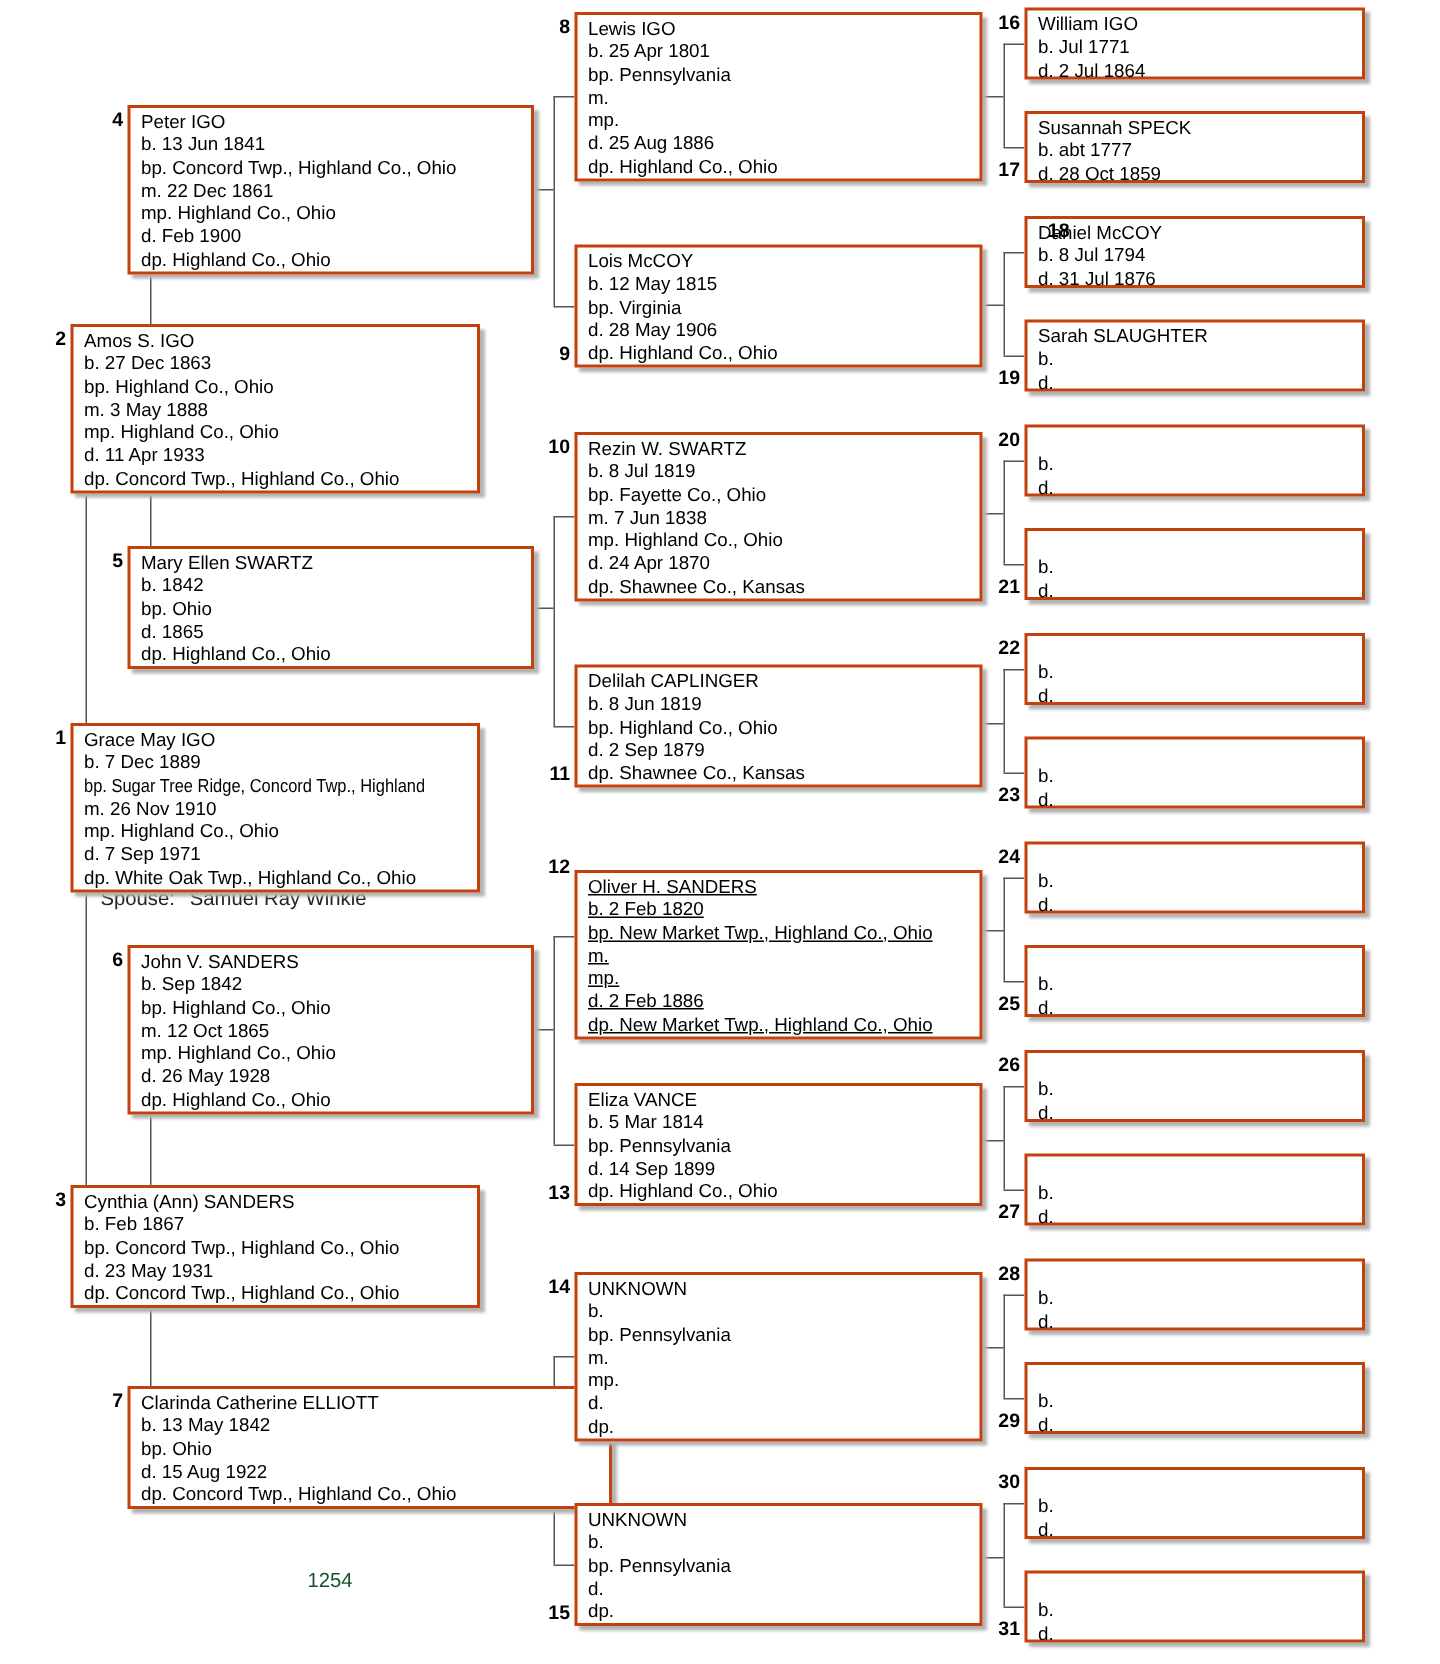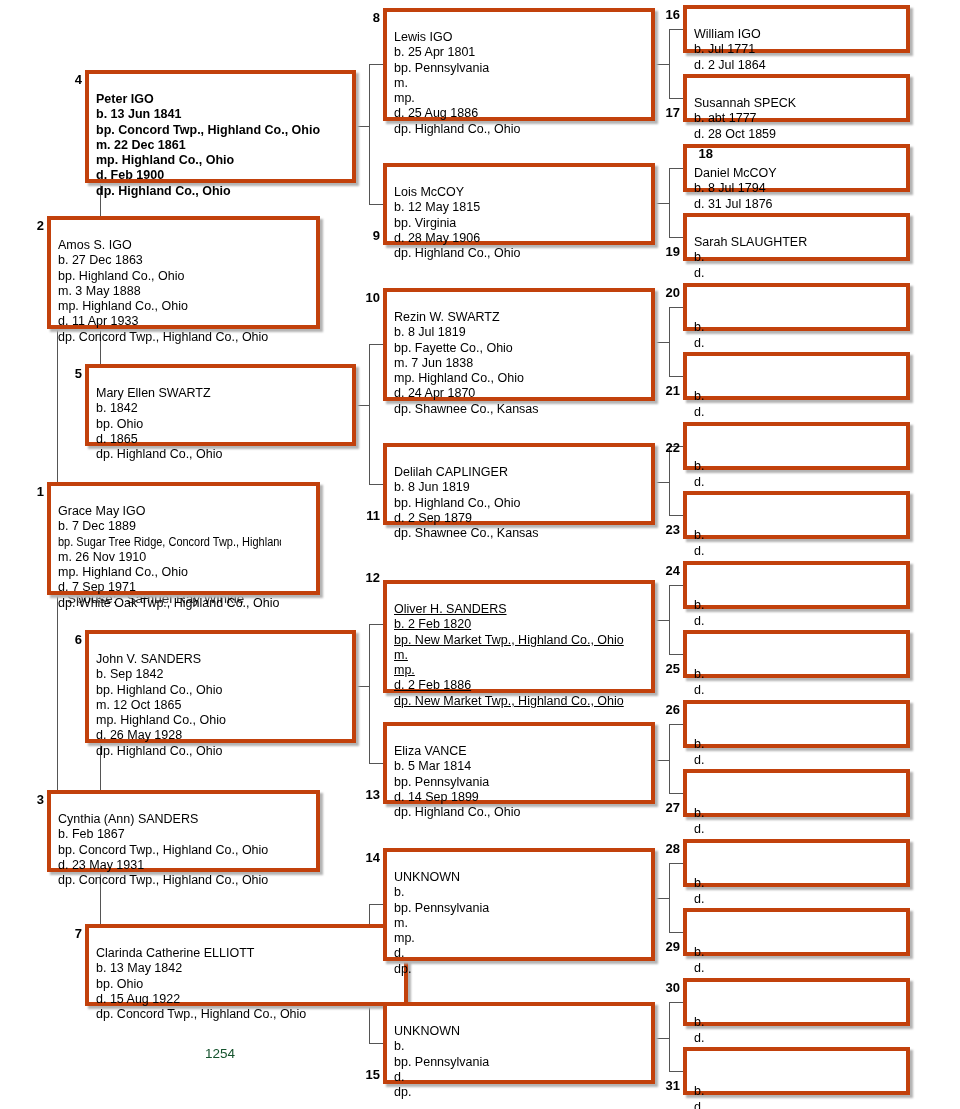--- a/index.html
+++ b/index.html
@@ -8,23 +8,23 @@
   #chart {
     position: relative;
     width: 960px;
     height: 1109px;
     background: #ffffff;
     overflow: hidden;
   }
   .person-box {
     position: absolute;
     background: #ffffff;
-    border: 4px solid #c2410c;
+    border: 2px solid #c2410c;
     box-shadow: 3px 3px 2px #b3b3b3;
-    padding: 18px 4px 0 7px;
+    padding: 2px 4px 0 7px;
     z-index: 2;
   }
   .person-line {
     font-size: 12.5px;
     line-height: 15.3px;
     min-height: 15.3px;
     color: #000000;
     white-space: nowrap;
     overflow: hidden;
     transform-origin: left center;
@@ -93,21 +93,21 @@
     </div>
     <div class="person-number" style="left: 22px; top: 792px;">3</div>
     <div class="person-box" style="left: 47px; top: 790px; width: 273px; height: 82px;">
       <div class="person-line">Cynthia (Ann) SANDERS</div>
       <div class="person-line">b. Feb 1867</div>
       <div class="person-line">bp. Concord Twp., Highland Co., Ohio</div>
       <div class="person-line">d. 23 May 1931</div>
       <div class="person-line">dp. Concord Twp., Highland Co., Ohio</div>
     </div>
     <div class="person-number" style="left: 60px; top: 72px;">4</div>
-    <div class="person-box" style="left: 85px; top: 70px; width: 271px; height: 113px; font-weight: bold;">
+    <div class="person-box" style="left: 85px; top: 70px; width: 271px; height: 113px;">
       <div class="person-line">Peter IGO</div>
       <div class="person-line">b. 13 Jun 1841</div>
       <div class="person-line">bp. Concord Twp., Highland Co., Ohio</div>
       <div class="person-line">m. 22 Dec 1861</div>
       <div class="person-line">mp. Highland Co., Ohio</div>
       <div class="person-line">d. Feb 1900</div>
       <div class="person-line">dp. Highland Co., Ohio</div>
     </div>
     <div class="person-number" style="left: 60px; top: 366px;">5</div>
     <div class="person-box" style="left: 85px; top: 364px; width: 271px; height: 82px;">
@@ -236,21 +236,21 @@
       <div class="person-line"></div>
       <div class="person-line">b.</div>
       <div class="person-line">d.</div>
     </div>
     <div class="person-number" style="left: 658px; top: 383px;">21</div>
     <div class="person-box" style="left: 683px; top: 352px; width: 227px; height: 48px;">
       <div class="person-line"></div>
       <div class="person-line">b.</div>
       <div class="person-line">d.</div>
     </div>
-    <div class="person-number" style="left: 658px; top: 424px; margin-top: 16px;">22</div>
+    <div class="person-number" style="left: 658px; top: 424px;">22</div>
     <div class="person-box" style="left: 683px; top: 422px; width: 227px; height: 48px;">
       <div class="person-line"></div>
       <div class="person-line">b.</div>
       <div class="person-line">d.</div>
     </div>
     <div class="person-number" style="left: 658px; top: 522px;">23</div>
     <div class="person-box" style="left: 683px; top: 491px; width: 227px; height: 48px;">
       <div class="person-line"></div>
       <div class="person-line">b.</div>
       <div class="person-line">d.</div>

